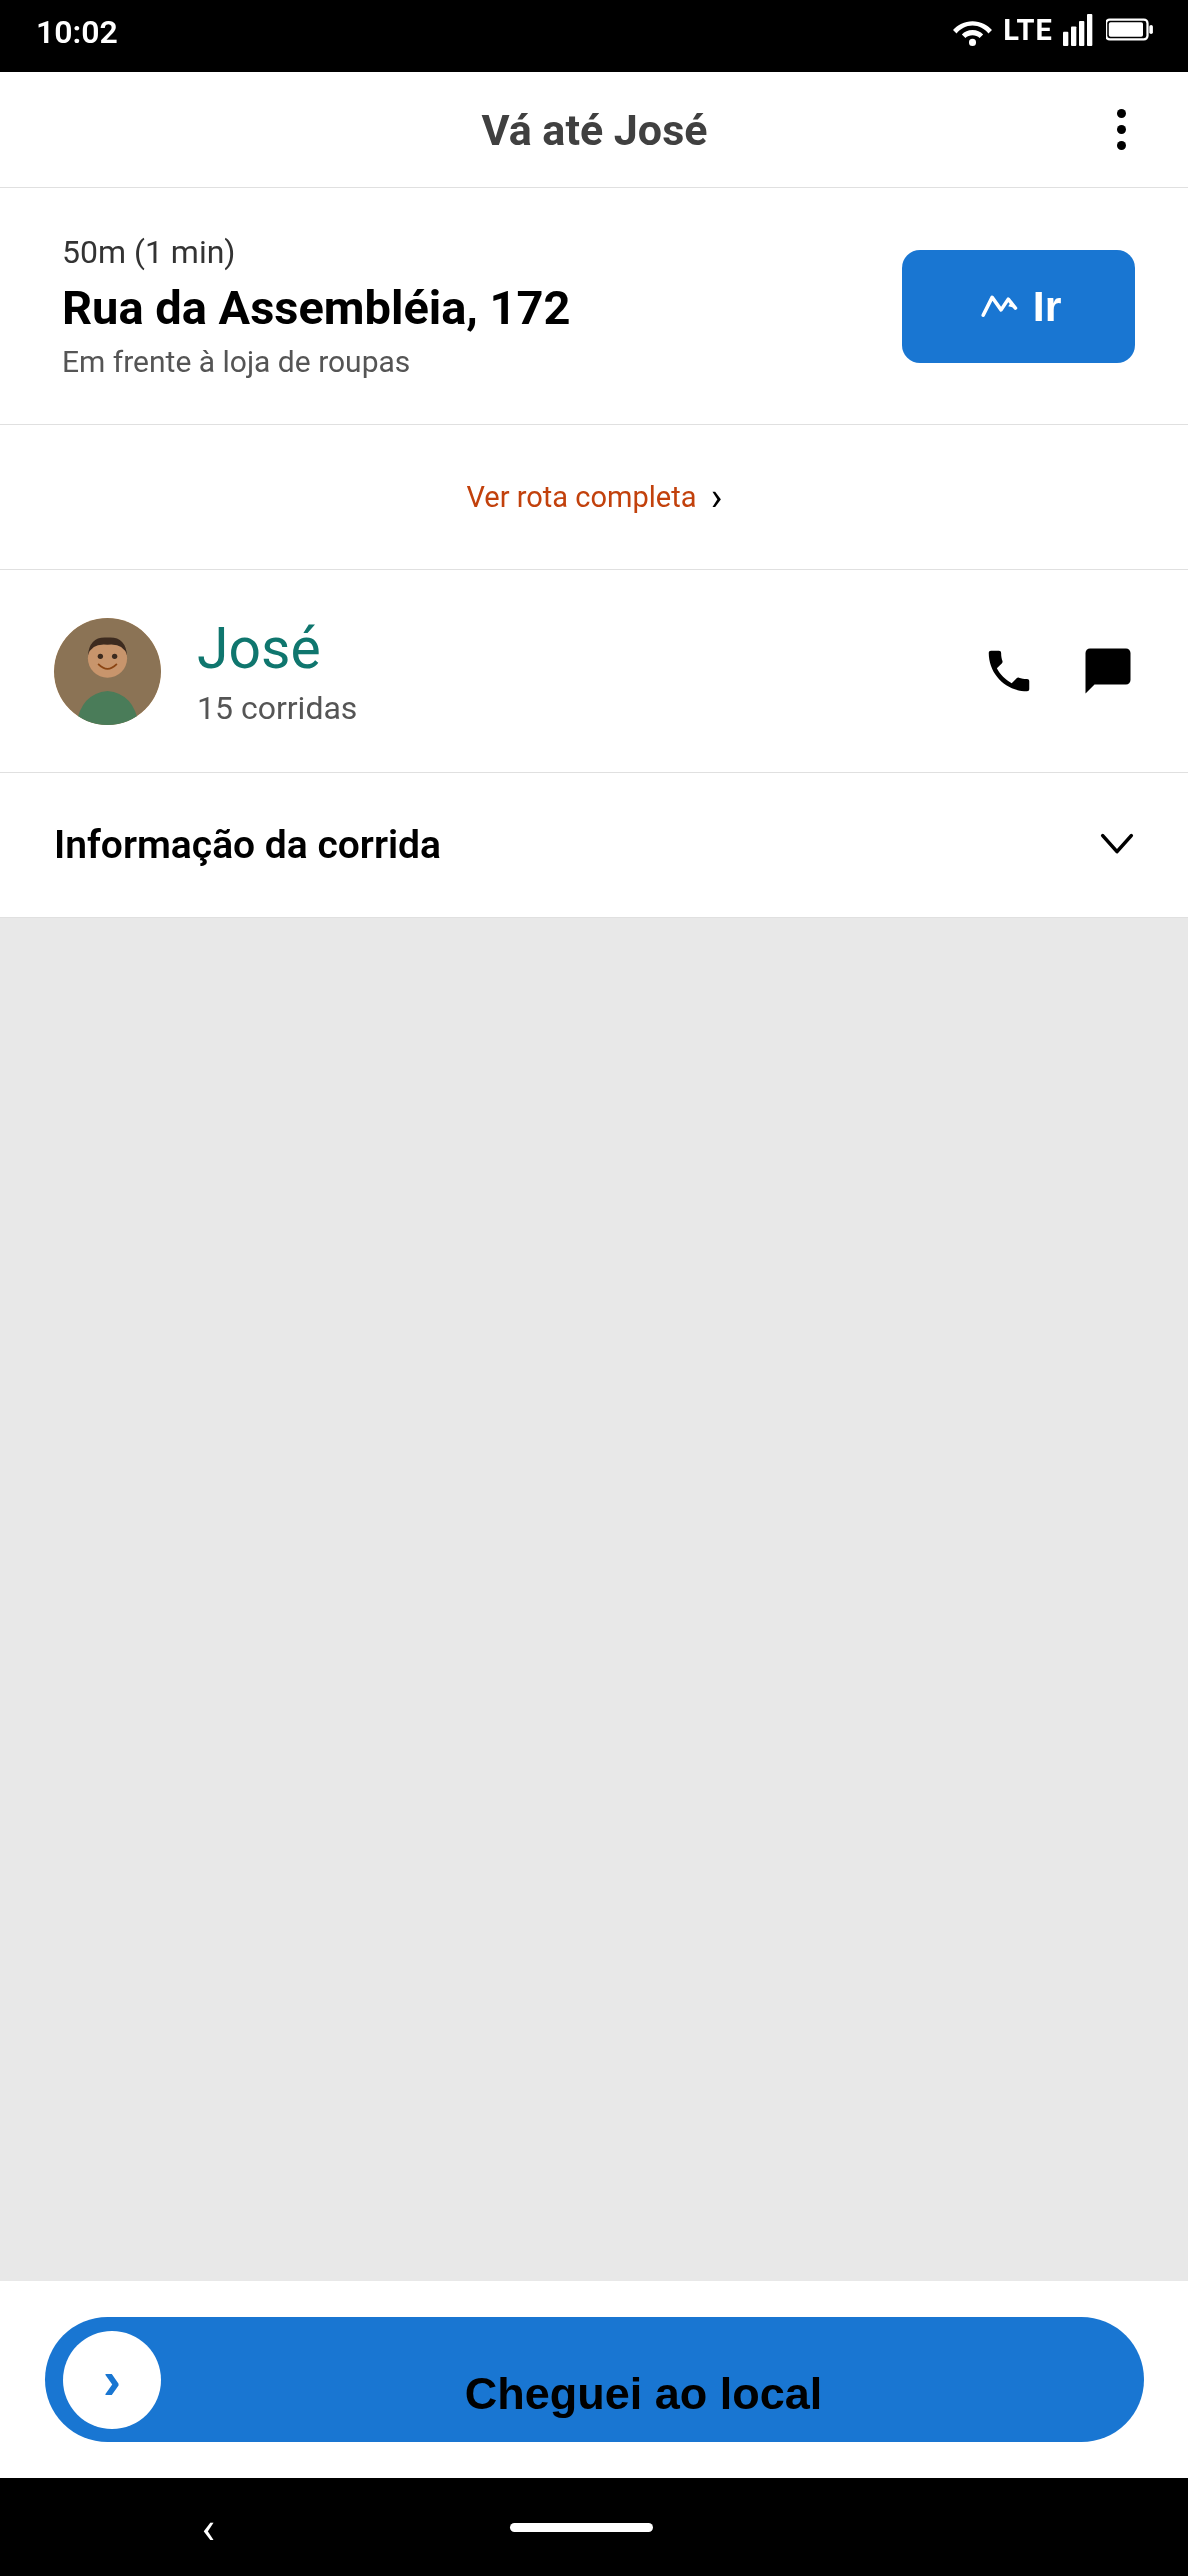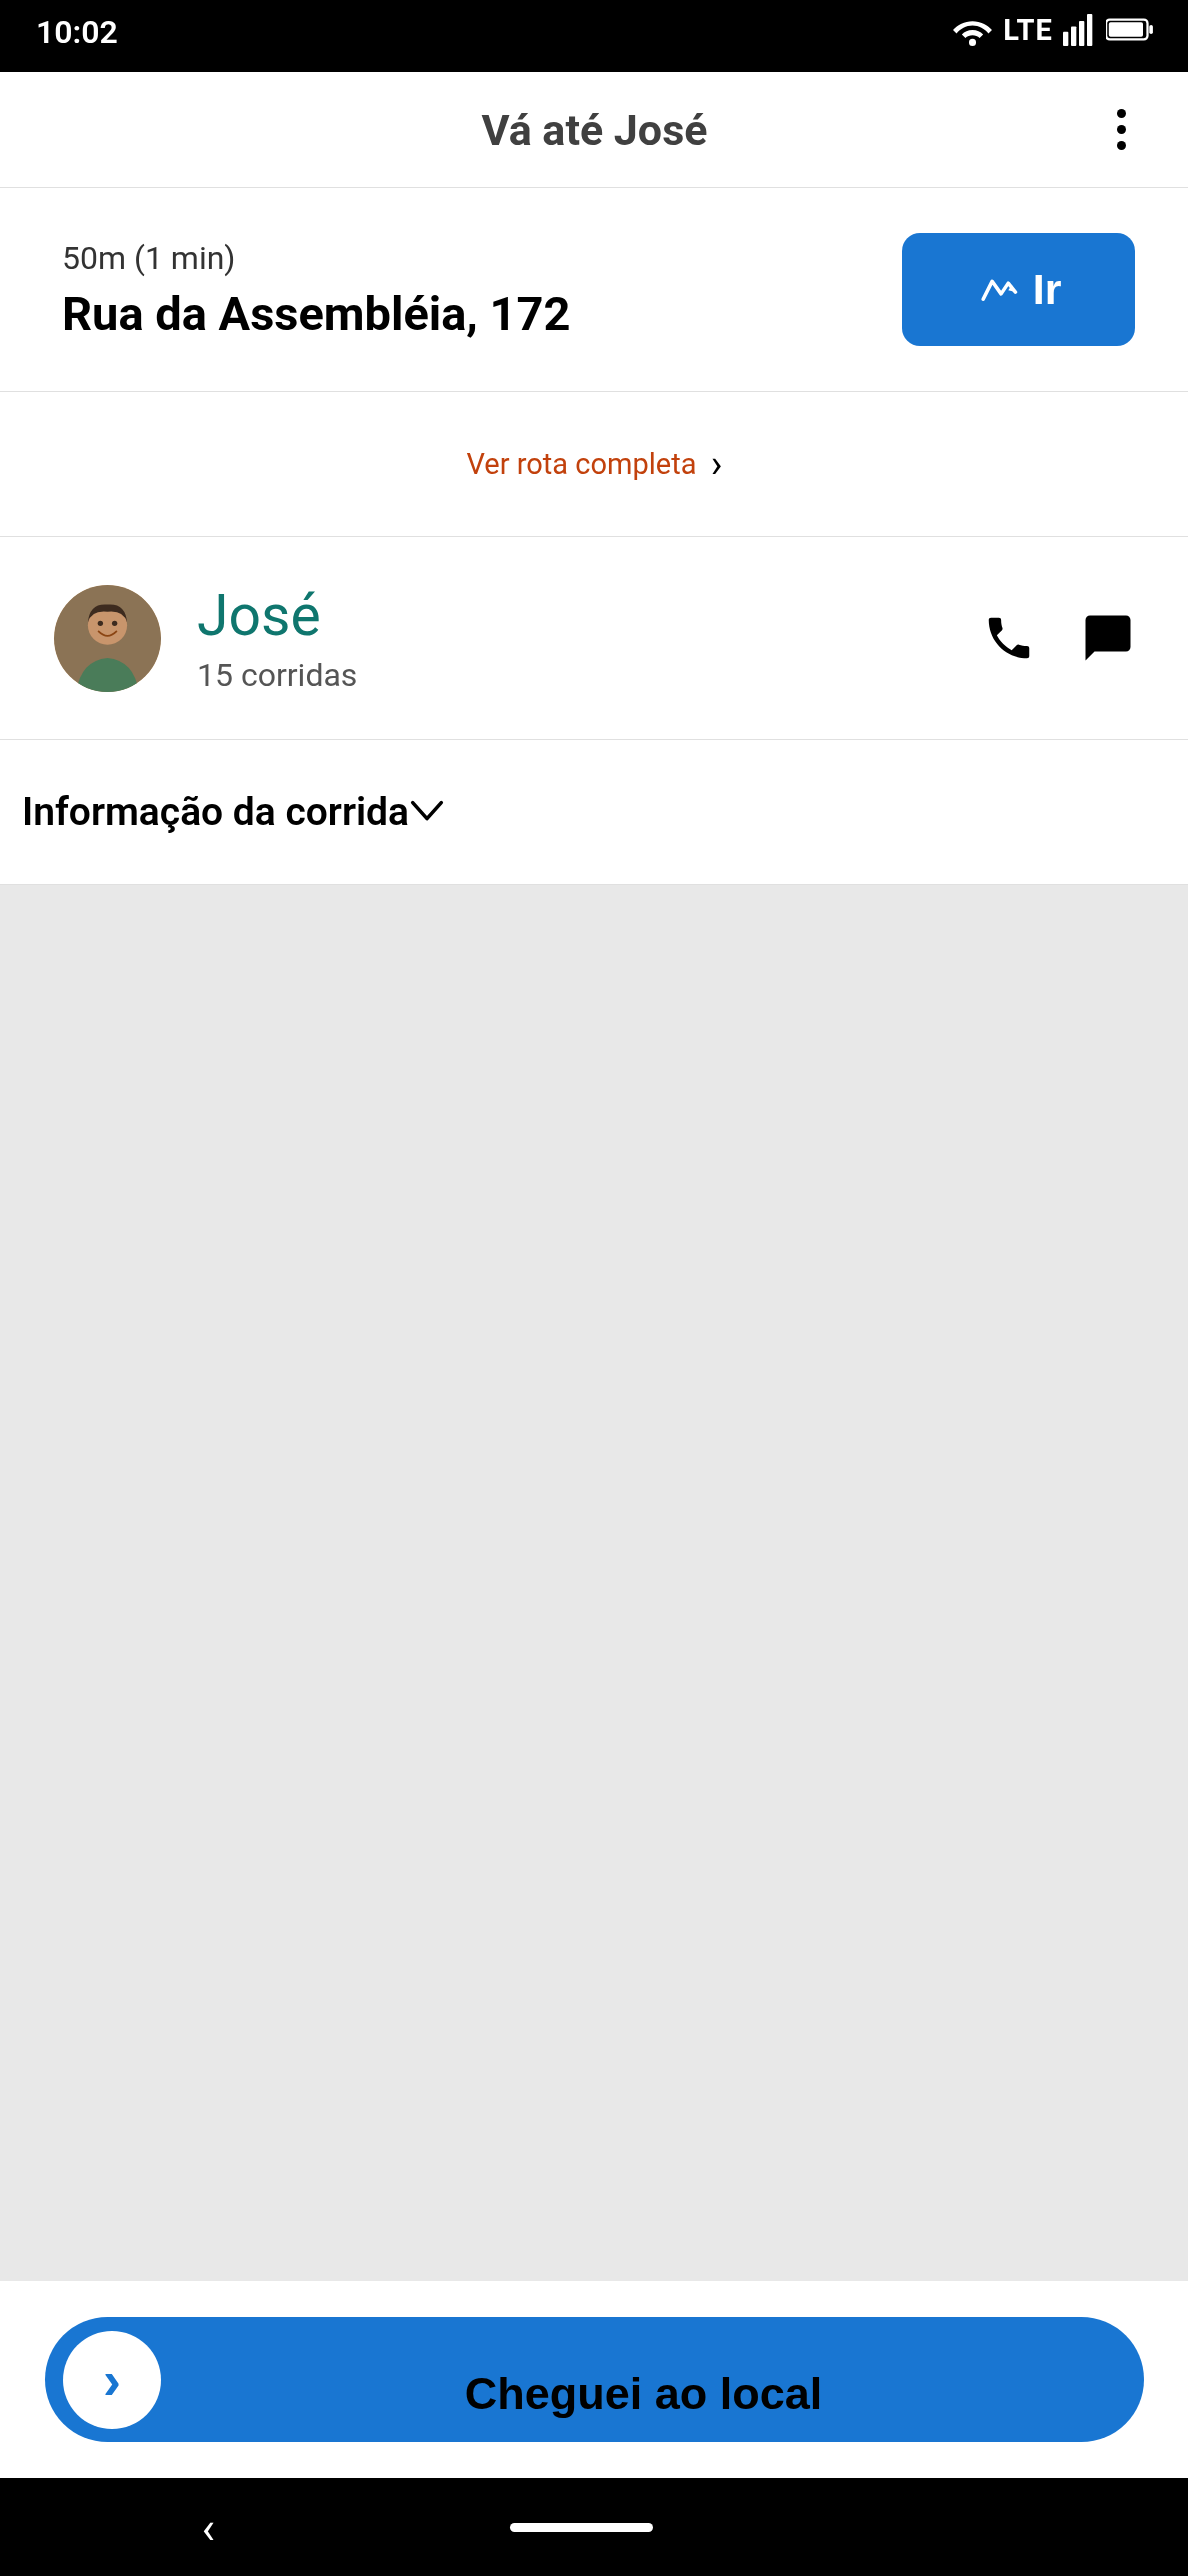--- a/index.html
+++ b/index.html
@@ -189,22 +189,22 @@
       display: flex;
       align-items: center;
       justify-content: center;
     }
 
     
     .ride-info-section {
       background: #ffffff;
       display: flex;
       align-items: center;
-      justify-content: flex-start;
-      padding: 49px 22px;
+      justify-content: space-between;
+      padding: 49px 54px;
       border-bottom: 0.9px solid #e0e0e0;
       cursor: pointer;
       flex-shrink: 0;
     }
     .ride-info-label {
       font-size: 39px;
       font-weight: 600;
       color: #000000;
     }
     .ride-info-chevron {
@@ -319,20 +319,21 @@
     <div class="dot"></div>
     <div class="dot"></div>
     <div class="dot"></div>
   </div>
 </div>
 
 <div class="nav-card">
   <div class="nav-info">
     <span class="nav-distance">50m (1 min)</span>
     <span class="nav-street">Rua da Assembléia, 172</span>
+    <span class="nav-hint">Em frente à loja de roupas</span>
   </div>
   <button class="go-button">
     <span>
       <svg width="43" height="43" viewBox="0 0 48 48" fill="none">
         <path d="M8 36 L18 16 L28 30 L36 18 L44 28" stroke="white" stroke-width="4" fill="none" stroke-linecap="round" stroke-linejoin="round"></path>
         <path d="M40 20 L44 28 L36 26" fill="white"></path>
       </svg>
     </span>
     <span class="go-button-label">Ir</span>
   </button>

